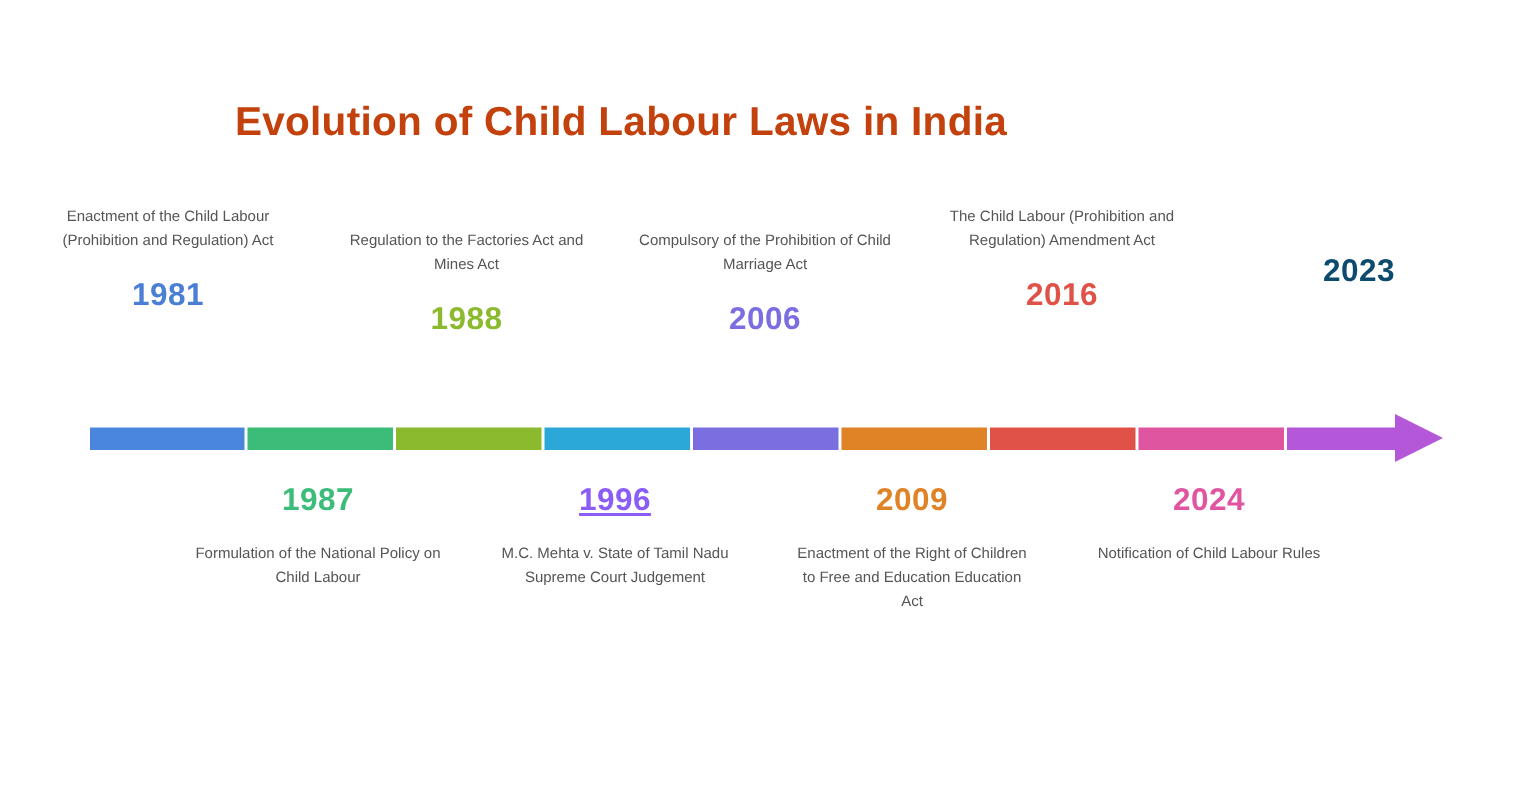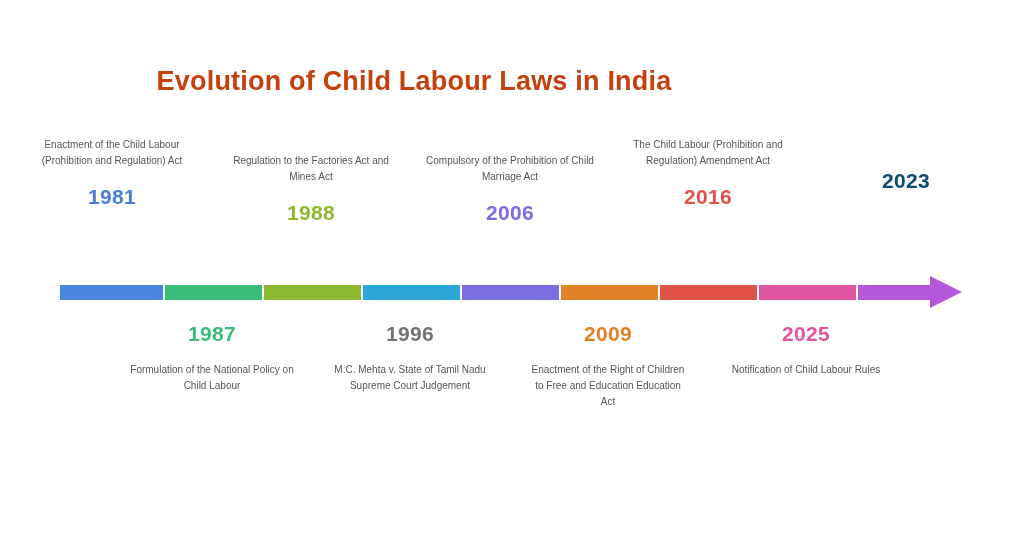--- a/index.html
+++ b/index.html
@@ -126,26 +126,26 @@
       <div class="event top" style="width: 180px; left: 816px; top: 153px;">
         <div class="year" style="color: #0c4a6e;">2023</div>
       </div>
     </div>
   <div id="events-bottom-host">
       <div class="event bottom" style="width: 180px; left: 122px; top: 322px;">
         <div class="year" style="color: rgb(59, 189, 121); text-align: center;">1987</div>
         <div class="desc">Formulation of the National Policy on Child Labour</div>
       </div>
       <div class="event bottom" style="width: 170px; left: 325px; top: 322px;">
-        <div class="year" style="color: #737373;">1996</div>
+        <div class="year" style="color: #8b5cf6; text-decoration: underline;">1996</div>
         <div class="desc">M.C. Mehta v. State of Tamil Nadu Supreme Court Judgement</div>
       </div>
       <div class="event bottom" style="width: 160px; left: 528px; top: 322px;">
         <div class="year" style="color: rgb(224, 131, 39);">2009</div>
         <div class="desc">Enactment of the Right of Children to Free and Education Education Act</div>
       </div>
       <div class="event bottom" style="width: 170px; left: 721px; top: 322px;">
-        <div class="year" style="color: rgb(224, 85, 159);">2025</div>
+        <div class="year" style="color: rgb(224, 85, 159);">2024</div>
         <div class="desc">Notification of Child Labour Rules</div>
       </div>
     </div>
 
 </div>
 
 </body></html>

